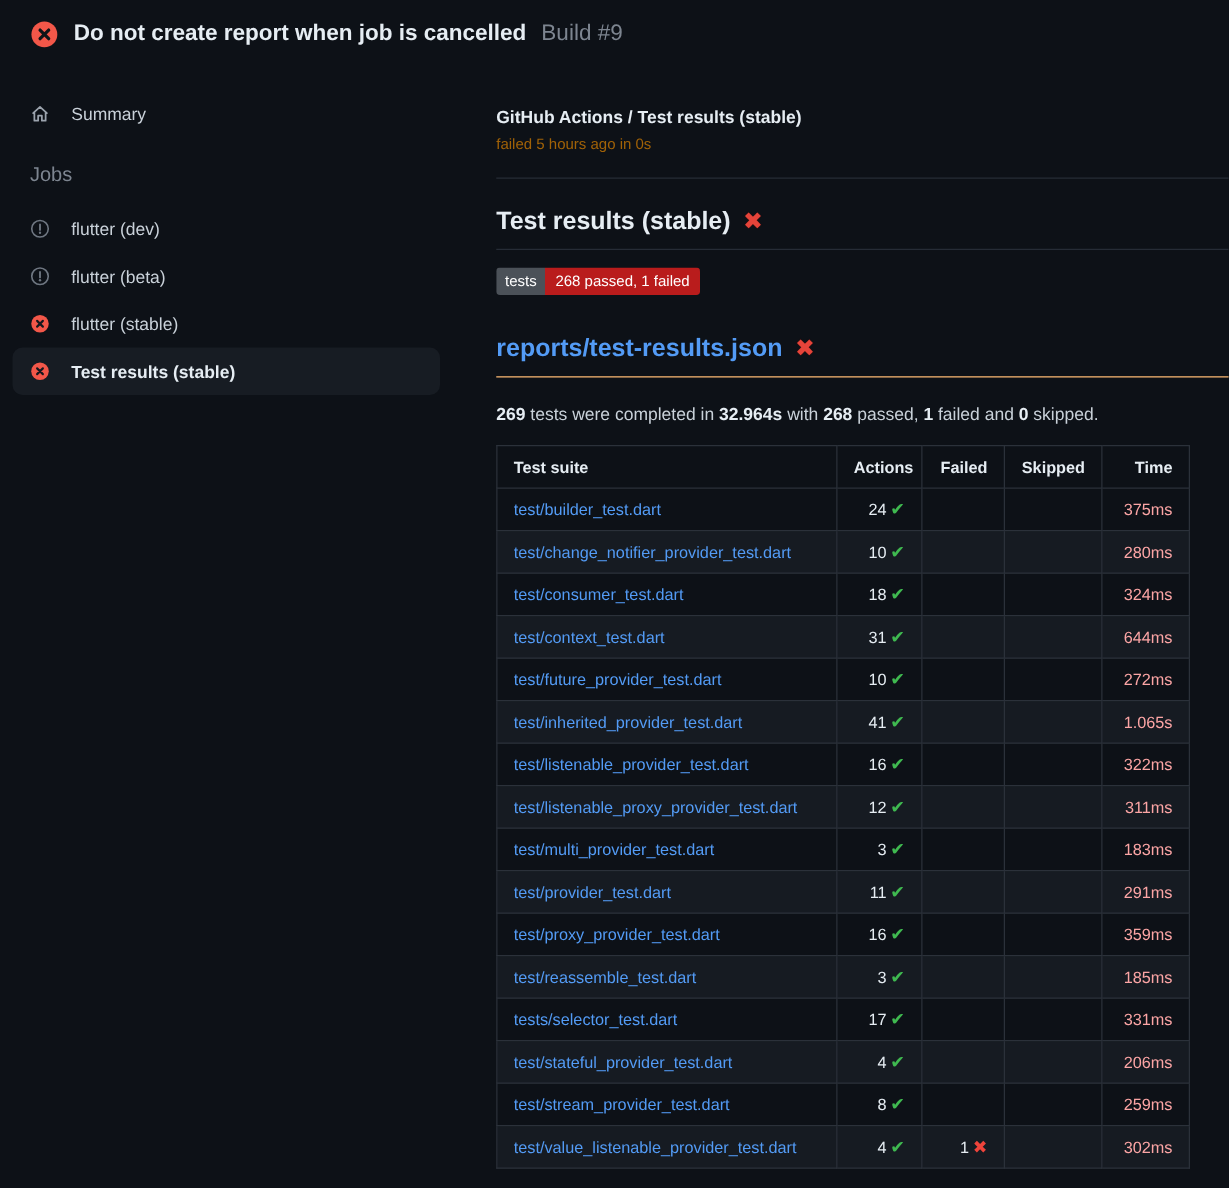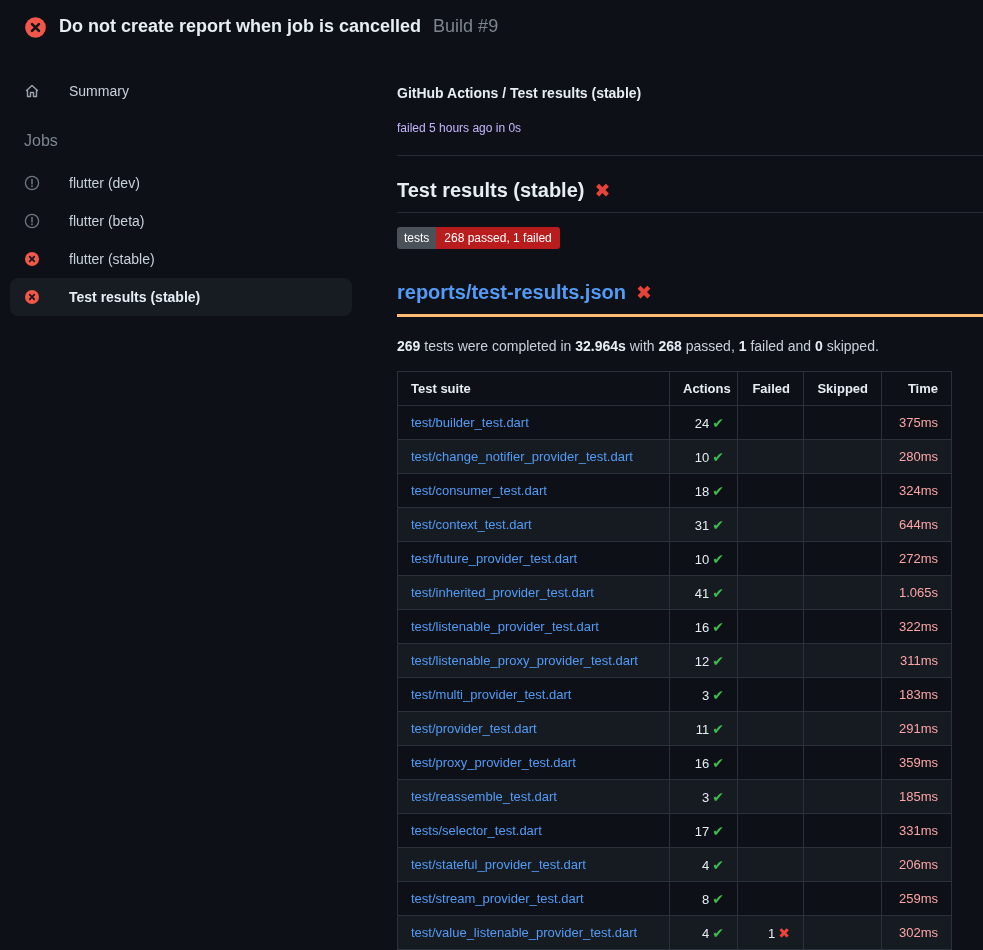--- a/index.html
+++ b/index.html
@@ -16,49 +16,49 @@
     display: flex; align-items: flex-start; gap: 12px;
     padding: 16px 0 0 24px; height: 52px;
   }
   .run-header .fail-circle { flex: 0 0 auto; }
   .run-title { font-size: 18px; font-weight: 700; color: #e6edf3; }
   .run-build { font-size: 18px; font-weight: 400; color: #7d8590; }
 
   
   .sidebar { position: absolute; left: 10px; top: 72px; width: 342px; }
   .side-item {
-    display: flex; align-items: center; gap: 29px;
+    display: flex; align-items: center; gap: 17px;
     padding: 11px 14px; border-radius: 8px;
     font-size: 14px; color: #c9d1d9; cursor: pointer;
   }
   .side-item .ico { width: 16px; height: 16px; flex: 0 0 auto; display: inline-block; }
   .side-item.selected { background: #171c23; color: #e6edf3; font-weight: 700; }
   .side-item.summary { margin-bottom: 14px; }
   .jobs-label { font-size: 16px; color: #7d8590; padding: 8px 14px 14px 14px; }
 
   
   .main { position: absolute; left: 397px; top: 85px; width: 586px; }
   .breadcrumb { font-size: 14px; font-weight: 700; color: #e6edf3; }
-  .status-line { font-size: 12px; color: #c4b5fd; margin-top: 20px; }
+  .status-line { font-size: 12px; color: #a16207; margin-top: 7px; }
   .divider { border: 0; border-top: 1px solid #262c36; margin-top: 20px; }
 
   .section-heading {
     margin-top: 23px; padding-bottom: 10px; border-bottom: 1px solid #262c36;
     font-size: 20px; font-weight: 700; color: #e6edf3;
     display: flex; align-items: center; gap: 10px;
   }
   .red-x { color: #e5443a; font-weight: 700; font-size: 19px; text-shadow: 0 0 1px #5a100a; }
 
   .badge { display: inline-flex; margin-top: 14px; font-size: 12px; line-height: 1;
            border-radius: 3px; overflow: hidden; }
   .badge .badge-label { background: #4b5158; color: #ffffff; padding: 5px 7px; }
   .badge .badge-value { background: #b91c1c; color: #ffffff; padding: 5px 8px; }
 
   .report-heading {
-    margin-top: 32px; padding-bottom: 10px; border-bottom: 3px solid #fdba74;
+    margin-top: 32px; padding-bottom: 10px; border-bottom: 1px solid #fdba74;
     font-size: 20px; font-weight: 700;
     display: flex; align-items: center; gap: 10px;
   }
   .report-heading a { color: #539bf5; text-decoration: none; }
 
   .summary-line { margin-top: 21px; font-size: 14px; color: #c9d1d9; }
   .summary-line b { color: #e6edf3; }
 
   
   table.results {

